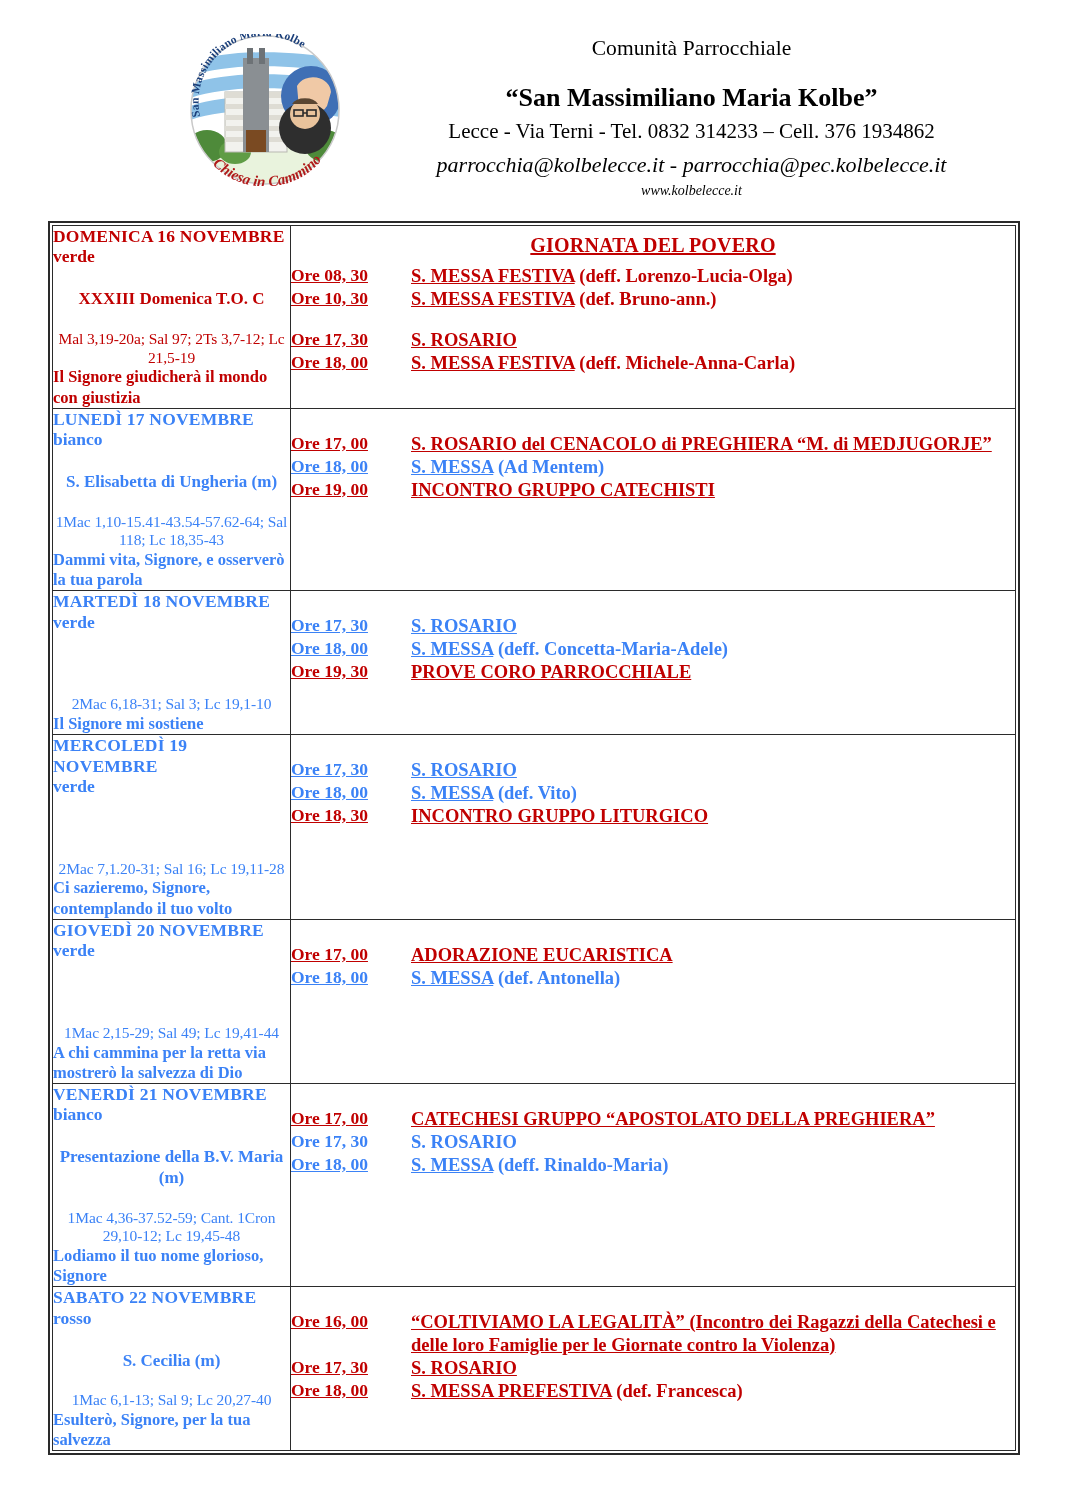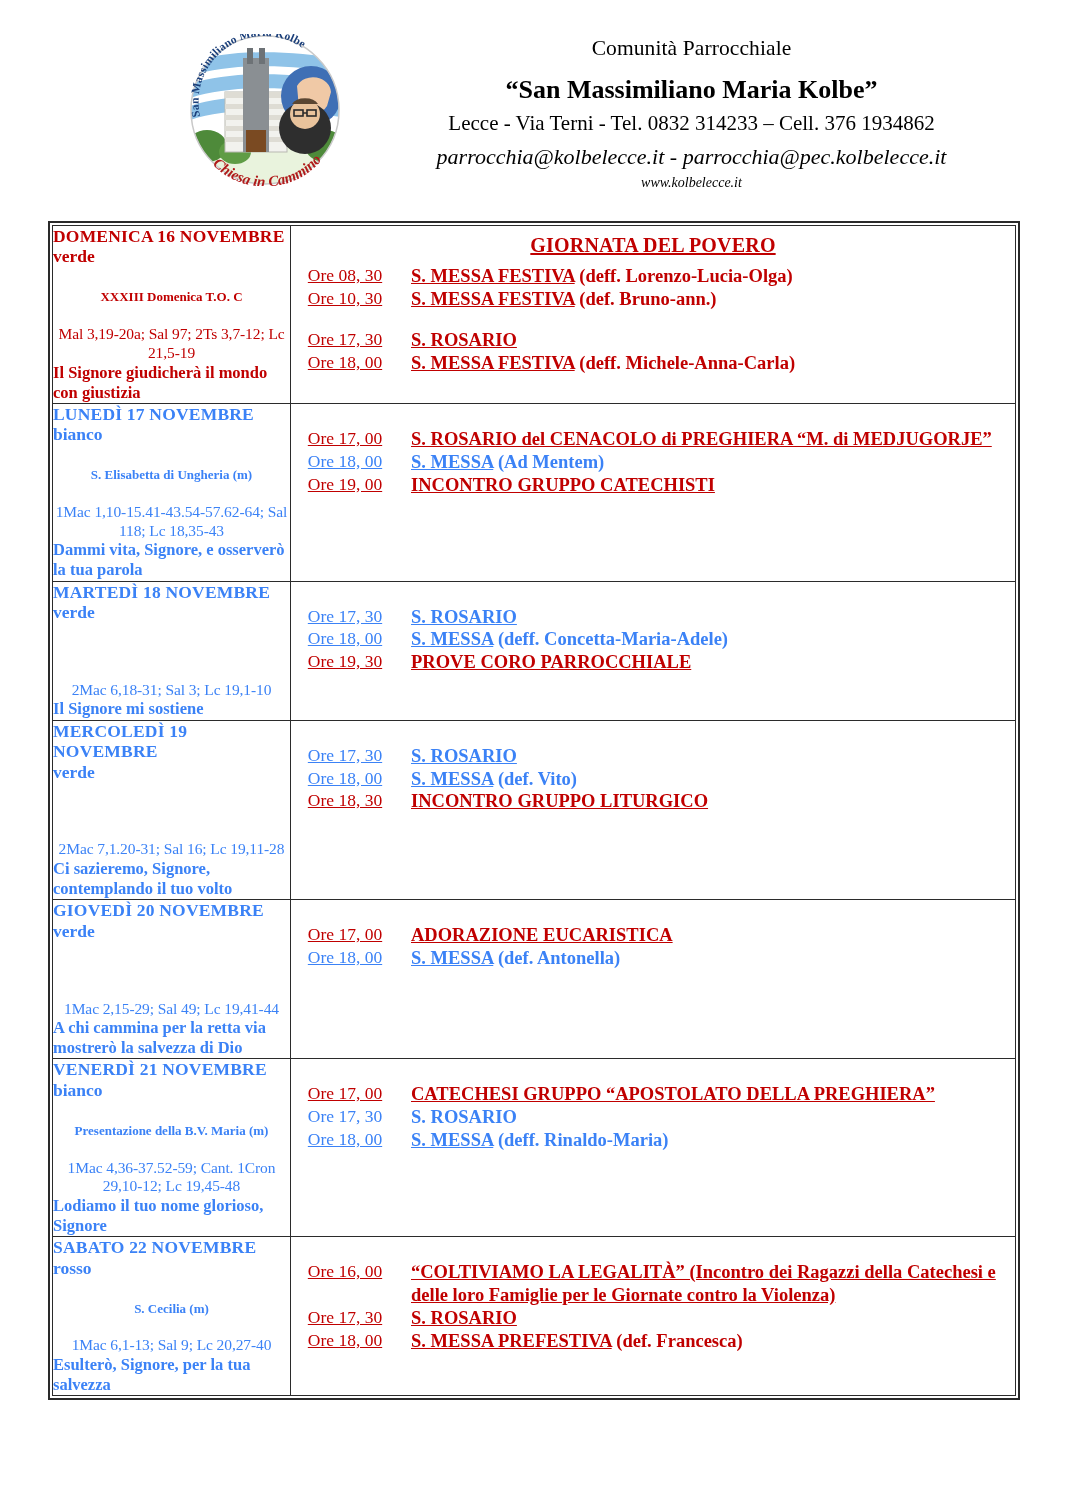--- a/index.html
+++ b/index.html
@@ -47,21 +47,21 @@
     padding-right: 70px;
     line-height: 1.33;
   }
   .h-line1 {
     font-size: 21.5px;
     letter-spacing: .1px;
   }
   .h-line2 {
     font-size: 26px;
     font-weight: bold;
-    margin-top: 10px;
+    margin-top: 18px;
   }
   .h-line3 {
     font-size: 21px;
     margin-top: 3px;
   }
   .h-line4 {
     font-size: 22px;
     font-style: italic;
     margin-top: 4px;
   }
@@ -103,21 +103,21 @@
     line-height: 1.17;
     letter-spacing: .2px;
   }
   .d-color {
     font-weight: bold;
     font-size: 17.5px;
     line-height: 1.2;
   }
   .d-saint {
     font-weight: bold;
-    font-size: 13px;
+    font-size: 17px;
     text-align: center;
     line-height: 1.22;
     margin: 22px 4px 0 4px;
   }
   .d-readings {
     font-size: 15.5px;
     line-height: 1.2;
     margin-top: 20px;
     letter-spacing: -.1px;
     text-align: center;
@@ -144,24 +144,23 @@
     margin-top: 6px;
   }
   .ev-row {
     display: flex;
     align-items: flex-start;
     line-height: 1.24;
   }
   .ev-spacer { height: 18px; }
   .ev-time {
     flex: 0 0 108px;
-    font-weight: normal;
+    font-weight: bold;
     font-size: 17.5px;
     white-space: nowrap;
-    text-align: center;
   }
   .ev-desc {
     flex: 1 1 auto;
     font-size: 18.5px;
     font-weight: bold;
     padding-left: 12px;
   }
   .ev-desc .plain { font-weight: bold; text-decoration: none; }
   .u { text-decoration: underline; }
 

